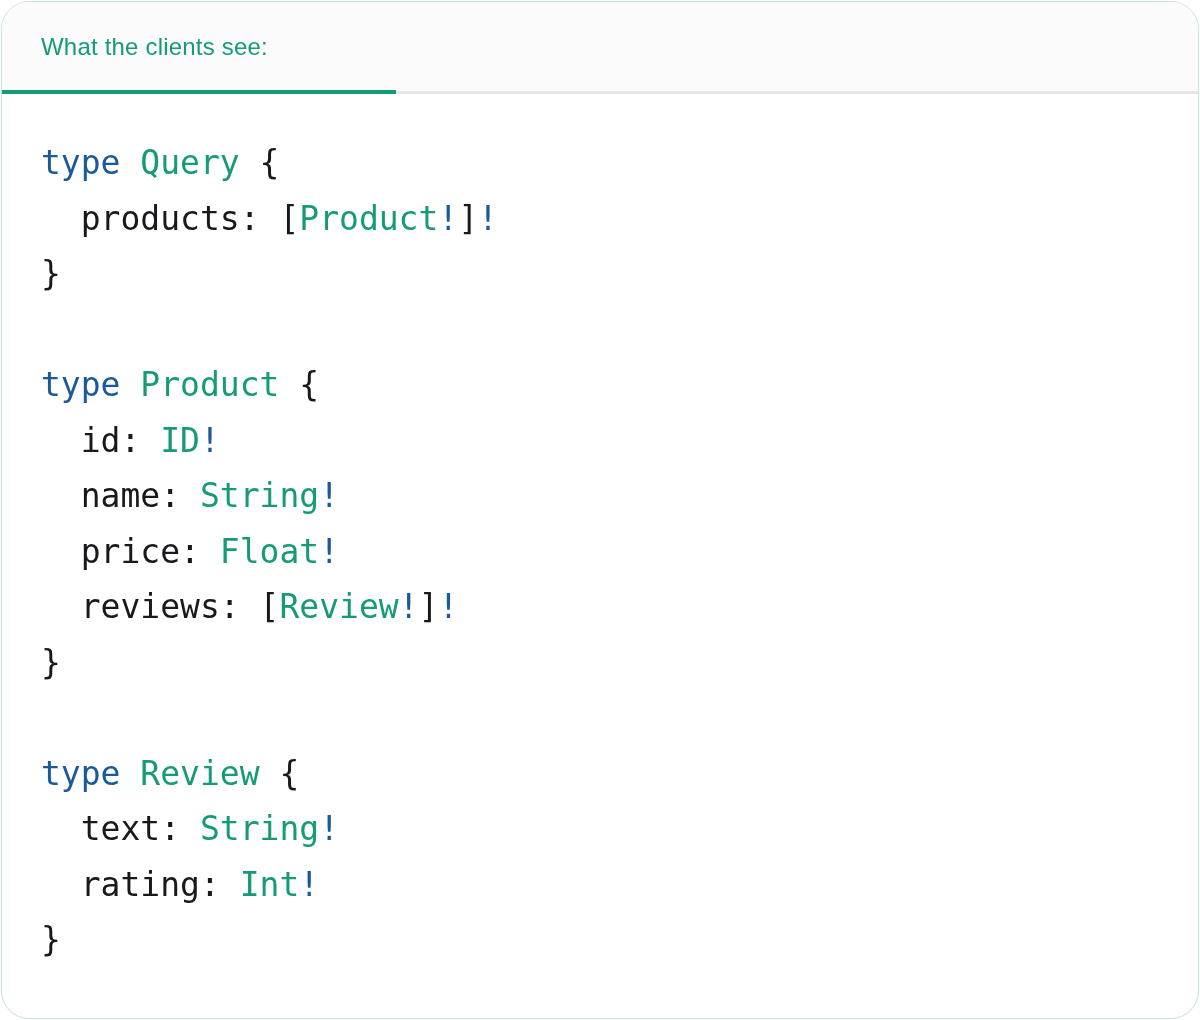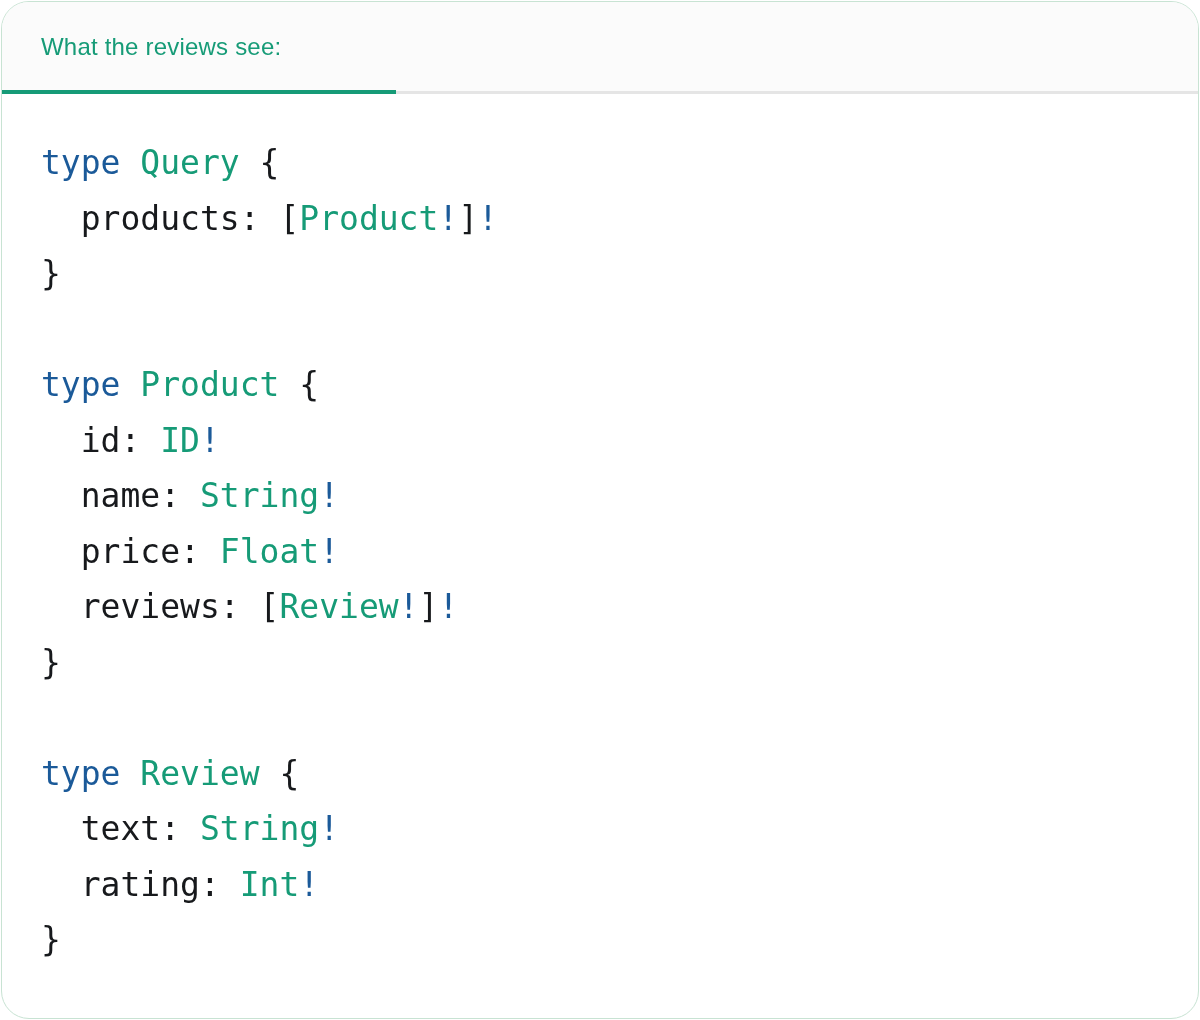--- a/index.html
+++ b/index.html
@@ -69,18 +69,18 @@
   .tok-type{color:var(--accent);margin-top:48px;}
   .tok-bang{color:var(--bang);}
   .tok-plain{color:var(--plain);}
 </style>
 </head>
 <body>
 
 <div class="card">
   <div class="tab-bar">
     <div class="tab">
-      <span class="tab-label">What the reviews see:</span>
+      <span class="tab-label">What the clients see:</span>
     </div>
     <div class="tab-underline"></div>
   </div>
   <div class="code-block"><div class="code-line"><span class="tok-keyword">type</span><span class="tok-plain"> </span><span class="tok-type">Query</span><span class="tok-plain"> {</span></div><div class="code-line"><span class="tok-plain">  products: [</span><span class="tok-type">Product</span><span class="tok-bang">!</span><span class="tok-plain">]</span><span class="tok-bang">!</span></div><div class="code-line"><span class="tok-plain">}</span></div><div class="code-line">&nbsp;</div><div class="code-line"><span class="tok-keyword">type</span><span class="tok-plain"> </span><span class="tok-type">Product</span><span class="tok-plain"> {</span></div><div class="code-line"><span class="tok-plain">  id: </span><span class="tok-type">ID</span><span class="tok-bang">!</span></div><div class="code-line"><span class="tok-plain">  name: </span><span class="tok-type">String</span><span class="tok-bang">!</span></div><div class="code-line"><span class="tok-plain">  price: </span><span class="tok-type">Float</span><span class="tok-bang">!</span></div><div class="code-line"><span class="tok-plain">  reviews: [</span><span class="tok-type">Review</span><span class="tok-bang">!</span><span class="tok-plain">]</span><span class="tok-bang">!</span></div><div class="code-line"><span class="tok-plain">}</span></div><div class="code-line">&nbsp;</div><div class="code-line"><span class="tok-keyword">type</span><span class="tok-plain"> </span><span class="tok-type">Review</span><span class="tok-plain"> {</span></div><div class="code-line"><span class="tok-plain">  text: </span><span class="tok-type">String</span><span class="tok-bang">!</span></div><div class="code-line"><span class="tok-plain">  rating: </span><span class="tok-type">Int</span><span class="tok-bang">!</span></div><div class="code-line"><span class="tok-plain">}</span></div></div>
 </div>
 
 </body></html>

